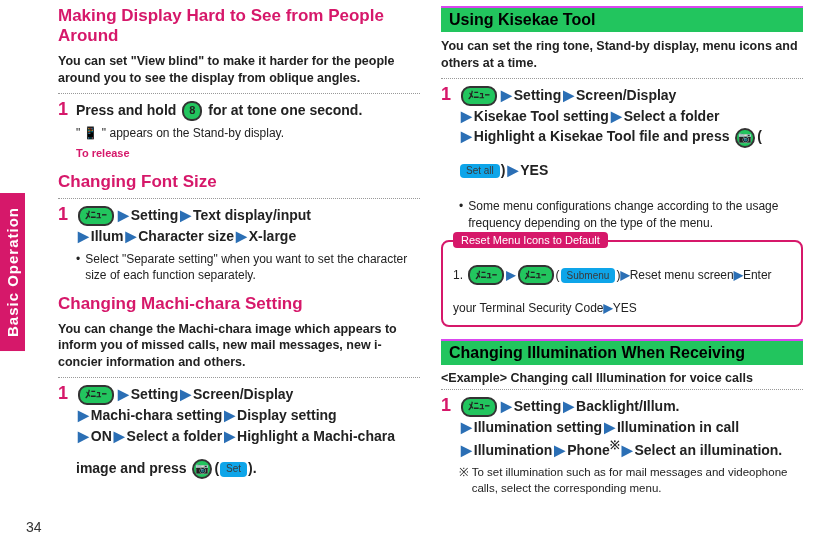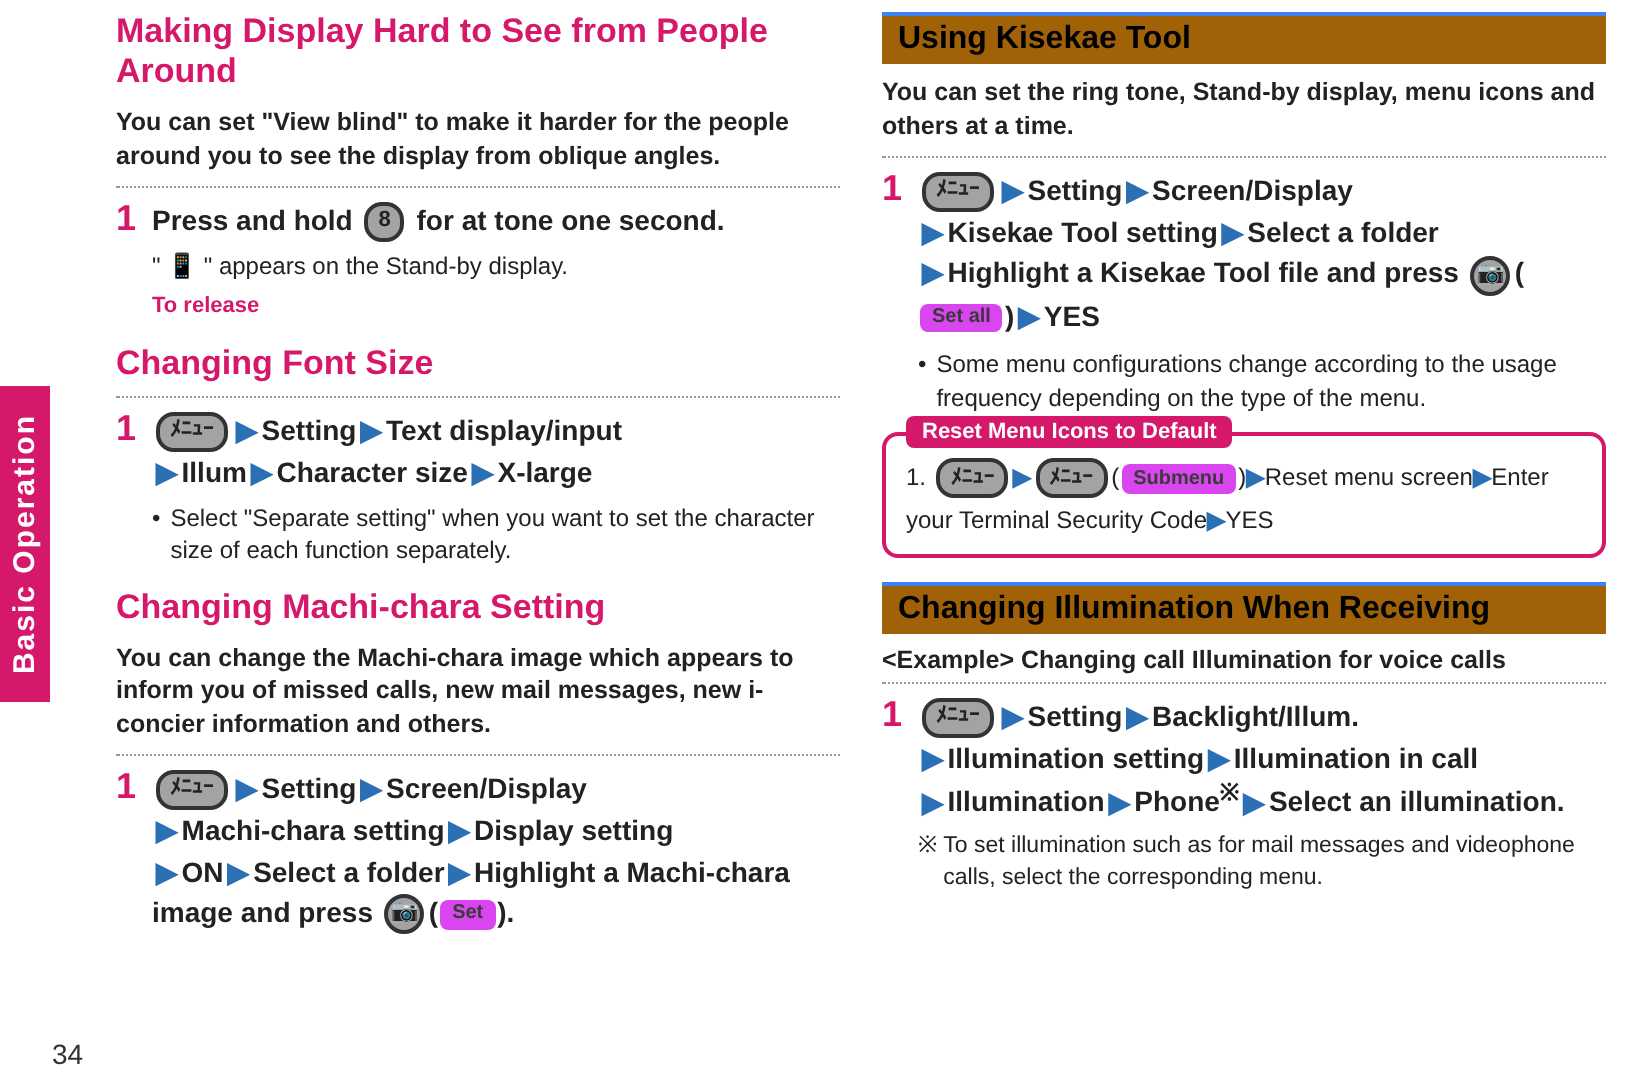--- a/index.html
+++ b/index.html
@@ -3,38 +3,38 @@
 <meta charset="utf-8">
 <style>
 * { margin:0; padding:0; box-sizing:border-box; }
 body { font-family: Arial, Helvetica, sans-serif; background:#fff; width:815px; height:543px; position:relative; overflow:hidden; font-size:13px; color:#222; }
 .page { display:flex; height:100%; }
 .side-tab { position:absolute; left:0; top:50%; transform:translateY(-50%) rotate(180deg); writing-mode:vertical-rl; background:#d6186a; color:#fff; font-weight:bold; font-size:15px; padding:14px 4px; letter-spacing:1px; }
 .page-num { position:absolute; left:26px; bottom:8px; font-size:14px; color:#333; }
 .columns { display:flex; gap:13px; padding:6px 12px 12px 58px; width:100%; }
 .col { flex:1; min-width:0; }
 .sec-title-pink { color:#d6186a; font-weight:bold; font-size:17px; line-height:1.2; margin-bottom:6px; }
-.sec-title-bar { background:#a16207; border-top:2px solid #3b82f6; color:#000; font-weight:bold; font-size:16px; padding:3px 8px; margin-bottom:6px; }
+.sec-title-bar { background:#22c55e; border-top:2px solid #d946ef; color:#000; font-weight:bold; font-size:16px; padding:3px 8px; margin-bottom:6px; }
 .intro { font-weight:bold; font-size:12.5px; line-height:1.35; margin-bottom:6px; }
 .dotted { border-top:1px dotted #999; margin:4px 0 6px; }
 .step { display:flex; margin-bottom:6px; }
 .step-num { color:#d6186a; font-weight:bold; font-size:18px; width:18px; flex-shrink:0; line-height:1.1; }
 .step-body { flex:1; font-size:14px; font-weight:bold; line-height:1.45; }
 .step-body .arrow { color:#2b6fb5; font-weight:bold; margin:0 2px; }
 .sub { font-weight:normal; font-size:12px; line-height:1.4; margin-top:4px; }
 .release-label { color:#d6186a; font-weight:bold; font-size:11px; margin-top:4px; }
 .release-text { font-weight:normal; font-size:12px; }
 .example { font-weight:bold; font-size:12.5px; margin-bottom:3px; }
 .bullet { display:flex; font-weight:normal; font-size:12px; line-height:1.4; margin-top:4px; }
 .bullet::before { content:"•"; margin-right:5px; }
-.icon-key { display:inline-flex; align-items:center; justify-content:center; border:2px solid #333; border-radius:9px; padding:0 5px; height:20px; font-size:11px; vertical-align:middle; background:#a3a3a3; font-weight:bold; margin:0 2px; }
+.icon-key { display:inline-flex; align-items:center; justify-content:center; border:2px solid #333; border-radius:9px; padding:0 5px; height:20px; font-size:11px; vertical-align:middle; background:#22c55e; font-weight:bold; margin:0 2px; }
 .icon-key.round { border-radius:50%; width:20px; padding:0; }
-.key-label-grey { display:inline-block; background:#d946ef; color:#3a3a3a; border-radius:4px; padding:0 6px; font-size:10px; font-weight:bold; vertical-align:middle; margin:4px 1px; }
+.key-label-grey { display:inline-block; background:#0ea5e9; color:#3a3a3a; border-radius:4px; padding:0 6px; font-size:10px; font-weight:normal; vertical-align:middle; margin:16px 1px; }
 .reset-box { border:2px solid #d6186a; border-radius:8px; padding:8px 10px 8px 10px; margin-top:8px; font-size:12px; position:relative; }
-.reset-box-title { position:absolute; top:-10px; left:10px; background:#d6186a; color:#fff; font-size:11px; font-weight:bold; padding:2px 8px; border-radius:4px; }
+.reset-box-title { position:absolute; top:-10px; left:10px; background:#d6186a; color:#fff; font-size:11px; font-weight:normal; padding:2px 8px; border-radius:4px; }
 .reset-box .inner { font-weight:normal; margin-top:2px; line-height:1.5; }
 .asterisk { font-weight:bold; }
 .note-star { font-weight:normal; font-size:11.5px; line-height:1.4; margin-top:4px; display:flex; }
 .note-star::before { content:"※"; margin-right:3px; }
 .col-left { padding-right:4px; }
 .col-right { padding-left:4px; }
 .r-arrow { color:#2b6fb5; font-weight:bold; }
 </style>
 </head>
 <body>

